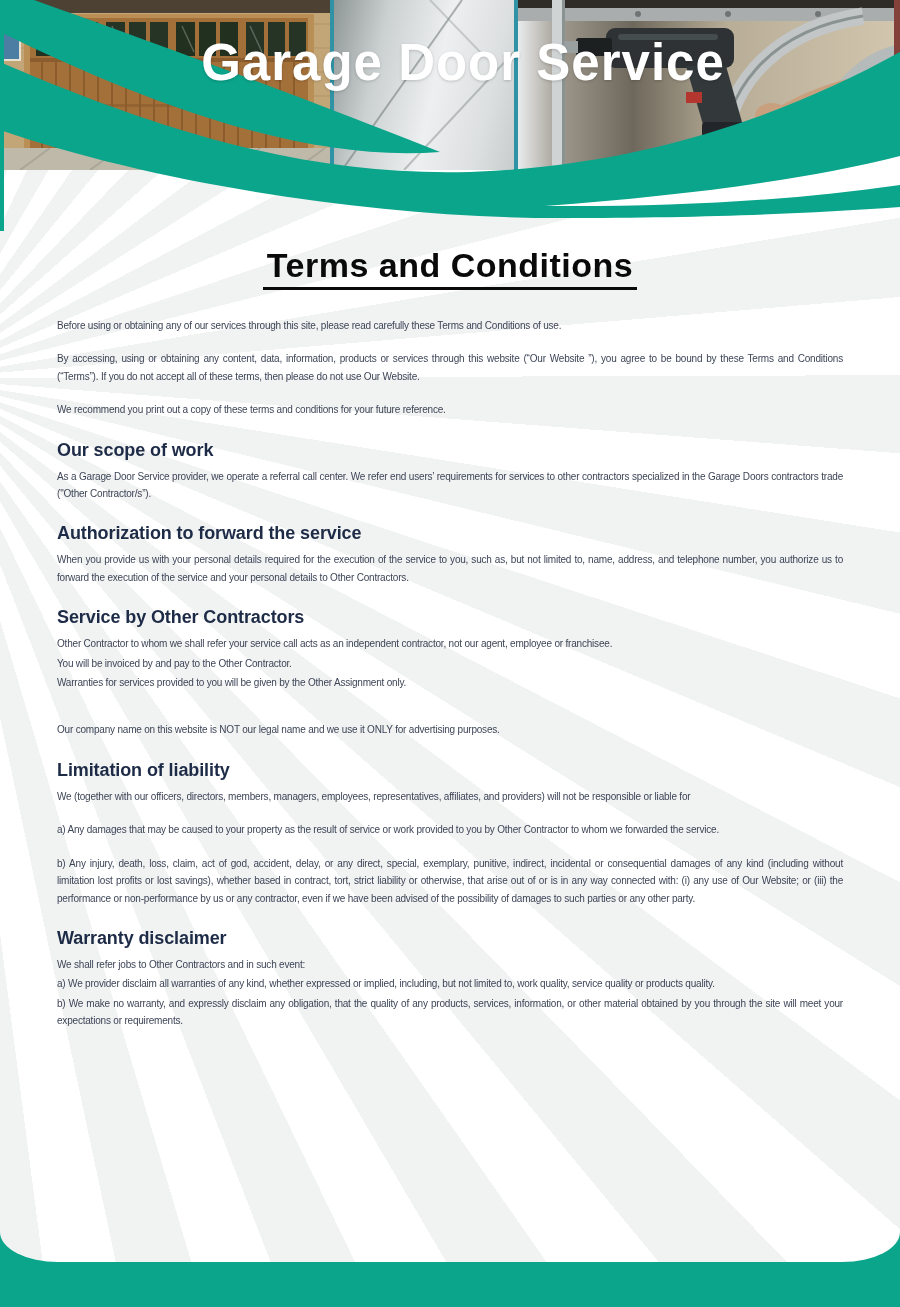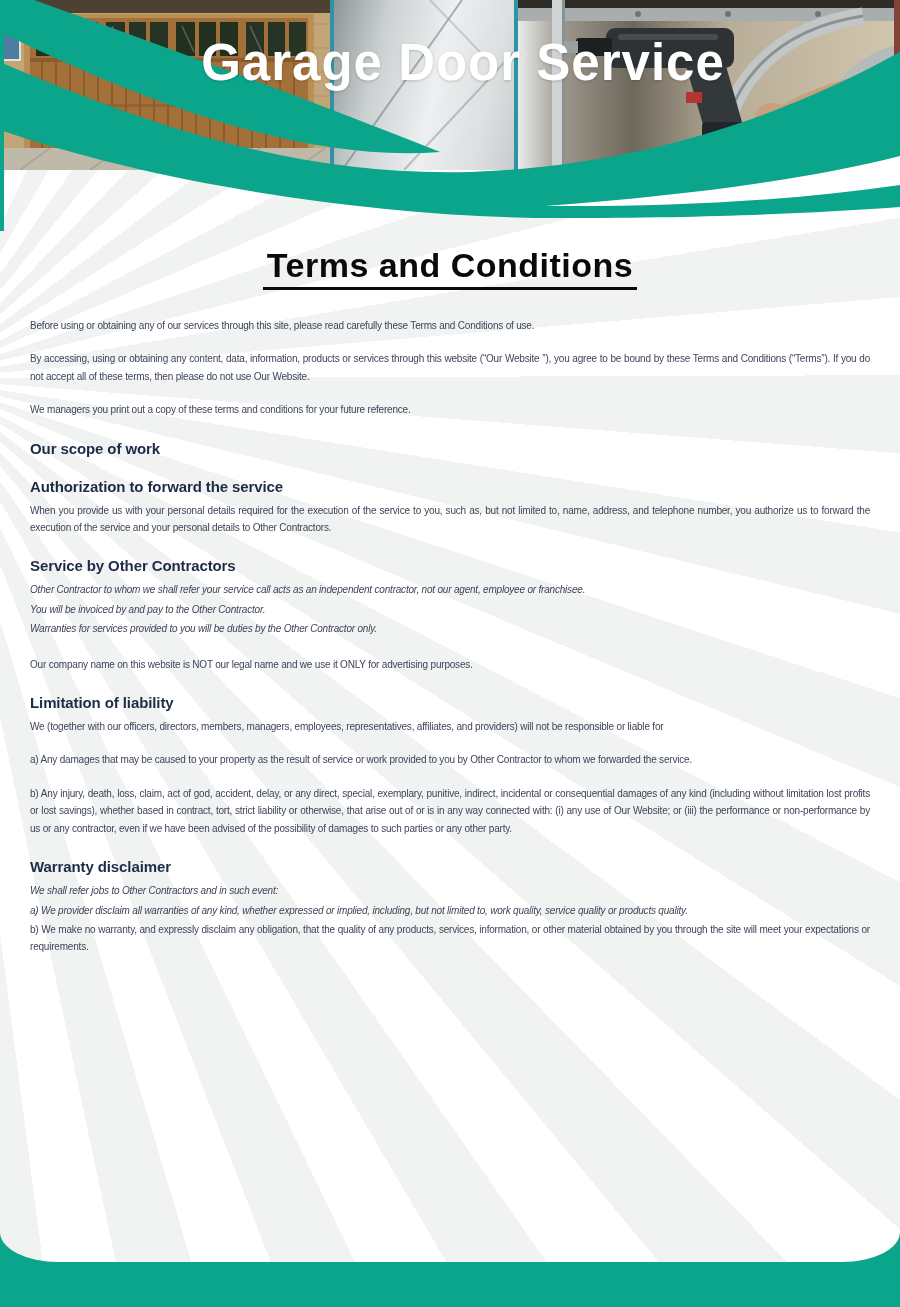--- a/index.html
+++ b/index.html
@@ -32,34 +32,34 @@
   .photo-right{flex:1;}
   .photo svg{display:block;width:100%;height:100%;}
   .photo-divider{width:4px;height:170px;background:#2f93a5;flex:0 0 auto;}
   .hero-title{
     position:absolute;top:33px;left:13px;width:100%;text-align:center;
     font-size:51px;font-weight:700;color:#ffffff;letter-spacing:1px;
     text-shadow:0 1px 3px rgba(0,0,0,0.18);z-index:3;
   }
   .hero-swoosh{position:absolute;top:0;left:0;width:900px;height:233px;z-index:2;}
   
-  .doc{position:relative;padding:0 30px;z-index:1;}
+  .doc{position:relative;padding:0 57px;z-index:1;}
   .doc-title-wrap{text-align:center;margin:13px 0 27px;}
   .doc-title{
     display:inline-block;font-size:34px;font-weight:700;color:var(--title);
     border-bottom:3px solid #0a0a0a;padding:0 4px 2px;letter-spacing:0.5px;
   }
   .para{
     font-size:10px;line-height:17.4px;letter-spacing:-0.2px;color:var(--body);
     text-align:justify;margin:0 0 16px;
   }
-  .para.tight{margin-bottom:2px;font-style:italic;}
-  .para.gap-top{margin-top:18px;}
+  .para.tight{margin-bottom:2px;}
+  .para.gap-top{margin-top:30px;}
   .sec-heading{
-    font-size:15px;font-weight:700;color:var(--heading);
+    font-size:18px;font-weight:700;color:var(--heading);
     margin:21px 0 7px;letter-spacing:-0.1px;
   }
   
   .footer-band{position:absolute;left:0;bottom:0;width:900px;height:45px;background:var(--teal);}
 </style>
 </head>
 <body>
 
 <div class="page">
   <div class="content-card">
@@ -200,36 +200,37 @@
     </div>
 
     <div class="doc">
 
       <div class="doc-title-wrap">
         <span class="doc-title">Terms and Conditions</span>
       </div>
 
       <p class="para">Before using or obtaining any of our services through this site, please read carefully these Terms and Conditions of use.</p>
       <p class="para">By accessing, using or obtaining any content, data, information, products or services through this website (“Our Website ”), you agree to be bound by these Terms and Conditions (“Terms”). If you do not accept all of these terms, then please do not use Our Website.</p>
-      <p class="para">We managers you print out a copy of these terms and conditions for your future reference.</p>
+      <p class="para">We recommend you print out a copy of these terms and conditions for your future reference.</p>
 
       <section>
         <h3 class="sec-heading">Our scope of work</h3>
+        <p class="para">As a Garage Door Service provider, we operate a referral call center. We refer end users’ requirements for services to other contractors specialized in the Garage Doors contractors trade ("Other Contractor/s”).</p>
       </section>
 
       <section>
         <h3 class="sec-heading">Authorization to forward the service</h3>
         <p class="para">When you provide us with your personal details required for the execution of the service to you, such as, but not limited to, name, address, and telephone number, you authorize us to forward the execution of the service and your personal details to Other Contractors.</p>
       </section>
 
       <section>
         <h3 class="sec-heading">Service by Other Contractors</h3>
         <p class="para tight">Other Contractor to whom we shall refer your service call acts as an independent contractor, not our agent, employee or franchisee.</p>
         <p class="para tight">You will be invoiced by and pay to the Other Contractor.</p>
-        <p class="para tight">Warranties for services provided to you will be duties by the Other Contractor only.</p>
+        <p class="para tight">Warranties for services provided to you will be given by the Other Assignment only.</p>
         <p class="para gap-top">Our company name on this website is NOT our legal name and we use it ONLY for advertising purposes.</p>
       </section>
 
       <section>
         <h3 class="sec-heading">Limitation of liability</h3>
         <p class="para">We (together with our officers, directors, members, managers, employees, representatives, affiliates, and providers) will not be responsible or liable for</p>
         <p class="para">a) Any damages that may be caused to your property as the result of service or work provided to you by Other Contractor to whom we forwarded the service.</p>
         <p class="para">b) Any injury, death, loss, claim, act of god, accident, delay, or any direct, special, exemplary, punitive, indirect, incidental or consequential damages of any kind (including without limitation lost profits or lost savings), whether based in contract, tort, strict liability or otherwise, that arise out of or is in any way connected with: (i) any use of Our Website; or (iii) the performance or non-performance by us or any contractor, even if we have been advised of the possibility of damages to such parties or any other party.</p>
       </section>
 

